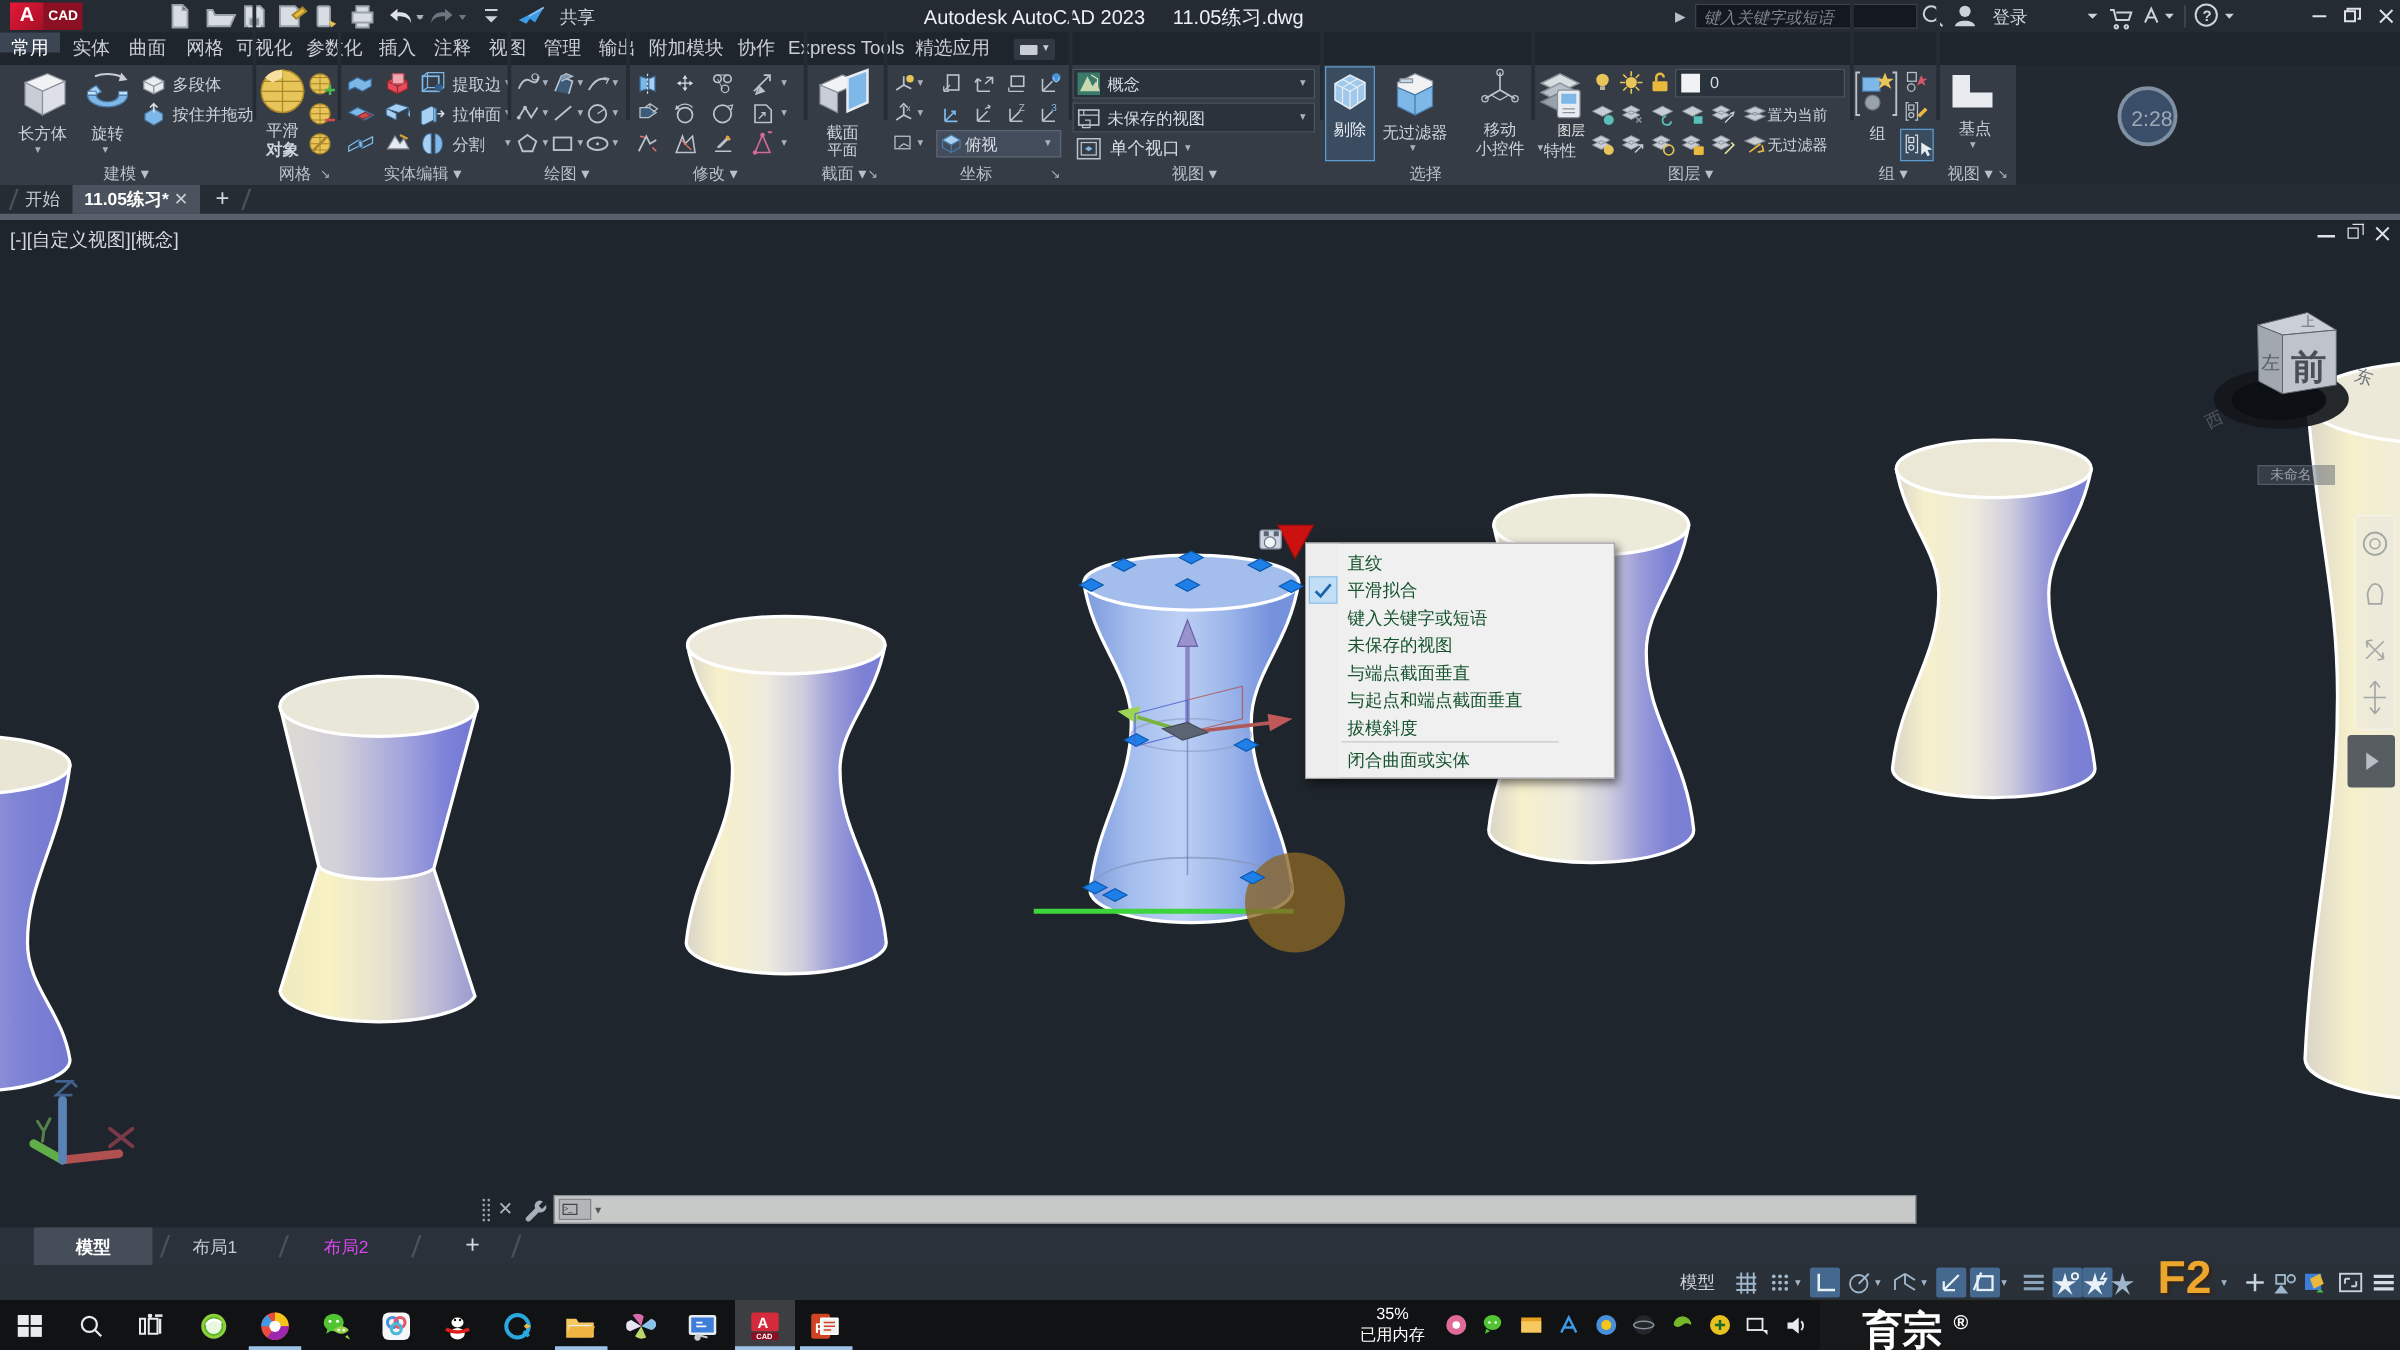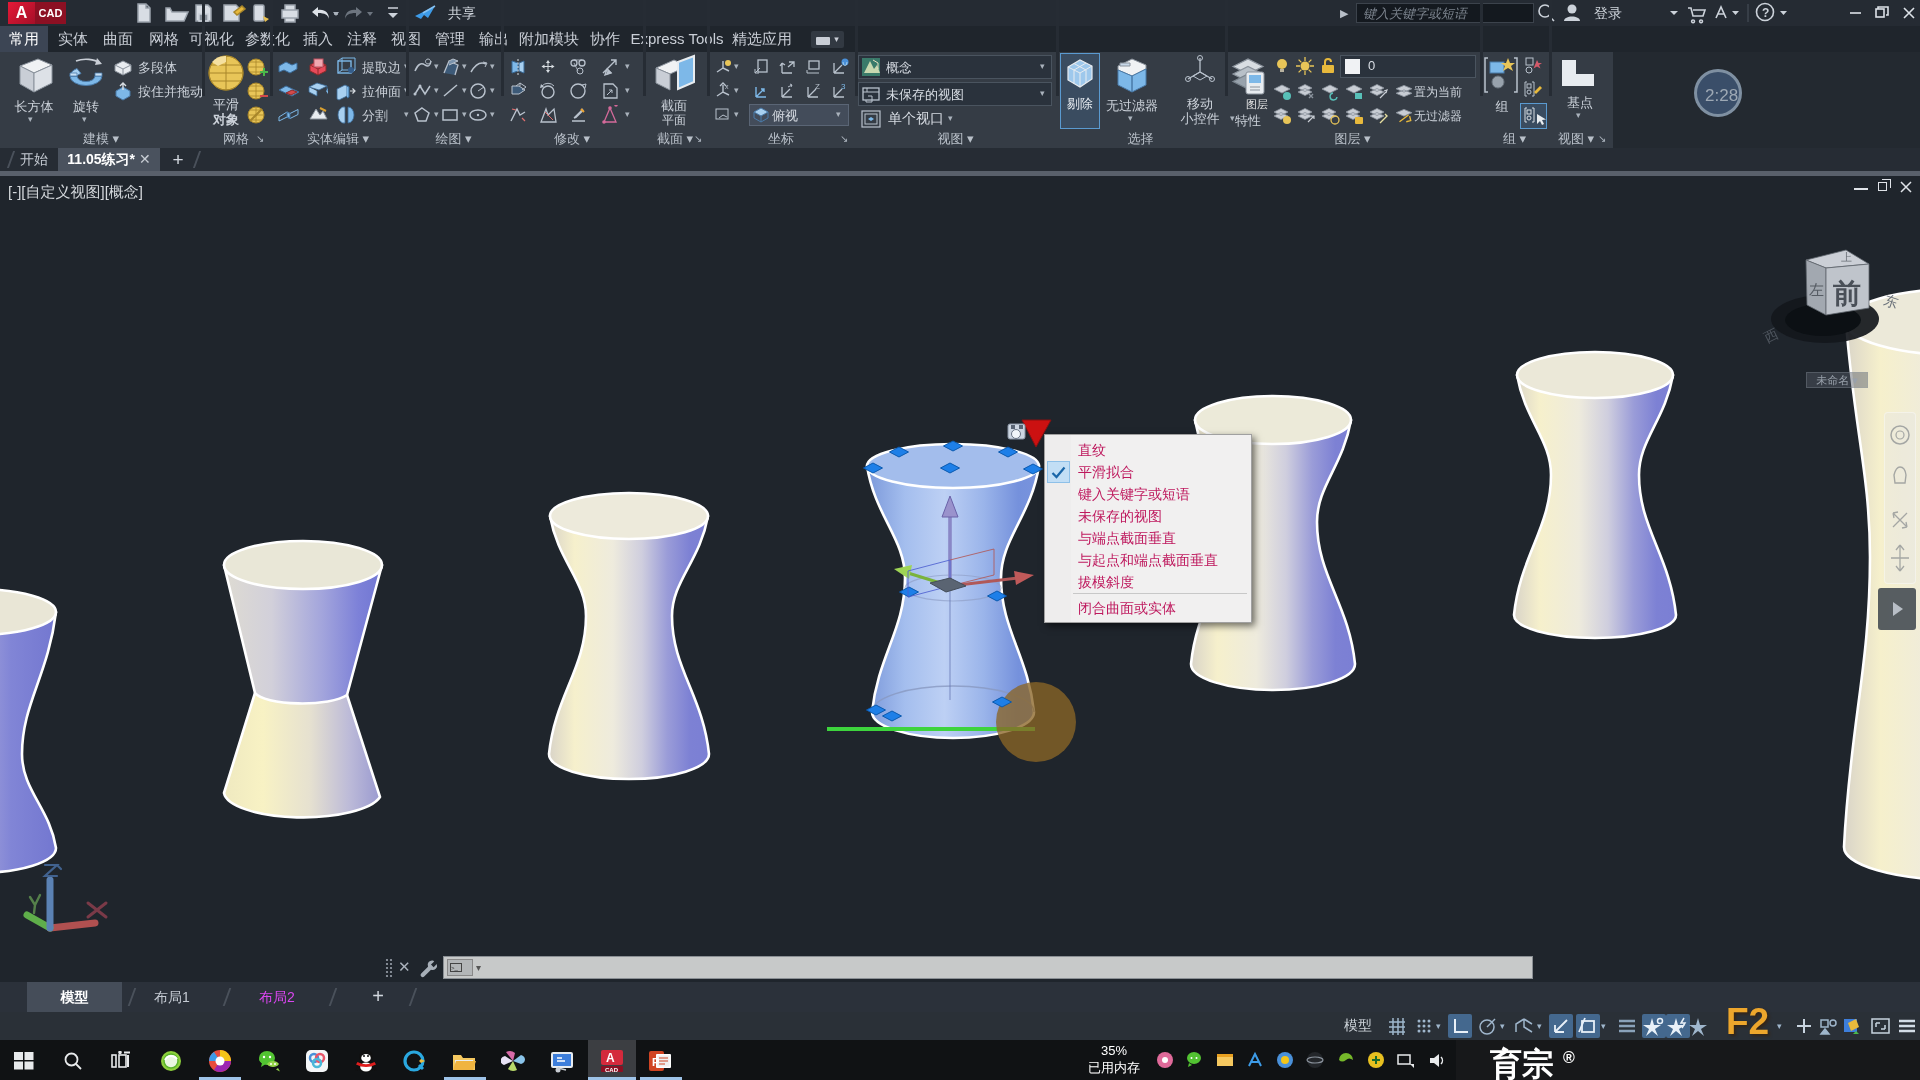--- a/index.html
+++ b/index.html
@@ -1,21 +1,21 @@
 <!DOCTYPE html>
 <html><head><meta charset="utf-8">
 <style>
 *{margin:0;padding:0;box-sizing:border-box}
 html,body{width:1920px;height:1080px;overflow:hidden;background:#000;font-family:"Liberation Sans",sans-serif}
 #app{position:absolute;left:0;top:0;width:1920px;height:1080px;background:#20262e}
 .abs{position:absolute}
 
 #titlebar{left:0;top:0;width:1920px;height:26px;background:#252b33;color:#dfe3e8;font-size:15px}
 #tabrow{left:0;top:26px;width:1920px;height:26px;background:#1f252c;color:#c9ced6;font-size:15px}
-.rtab{position:absolute;top:0;height:26px;line-height:26px;text-align:center}
+.rtab{position:absolute;top:0;height:16px;line-height:26px;text-align:center}
 #ribbon{left:0;top:52px;width:1613px;height:96px;background:#353c45}
 #ribbonrest{left:1613px;top:52px;width:307px;height:96px;background:#232930}
 .panelsep{position:absolute;top:0;width:3px;height:96px;background:#262c34}
 
 #filetabs{left:0;top:148px;width:1920px;height:23px;background:#262c34}
 #ftabline{left:0;top:171px;width:1920px;height:5px;background:#59606b}
 
 #viewport{left:0;top:176px;width:1920px;height:806px;background:#1f252c;overflow:hidden}
 
 #laytabs{left:0;top:982px;width:1920px;height:30px;background:#2b313a;color:#cdd2d9;font-size:14px}
@@ -42,20 +42,21 @@
         <path d="M 204 14 l 4 0 m -2 -2 l 0 0" stroke="#aab2bc"></path>
         <path d="M 203 12 l 6 0 l -3 4 Z" fill="#aab2bc" stroke="none"></path>
         <path d="M 232 12 l -6 -5 v 3 c -7 -1 -11 3 -11 9 c 1 -4 4 -6 11 -6 v 4 Z" fill="#6d757f" stroke="none"></path>
         <path d="M 237 12 l 6 0 l -3 4 Z" fill="#6d757f" stroke="none"></path>
         <path d="M 258 8 h 10" stroke="#ccd2da"></path>
         <path d="M 258 13 l 10 0 l -5 5 Z" fill="#ccd2da" stroke="none"></path>
         <path d="M 285 16 L 305 6 L 298 18 L 294 15 L 291 19 Z" fill="#3d9be8" stroke="none"></path>
         <path d="M 305 6 L 293 13" stroke="#86c2f2"></path>
       </svg>
       <div class="abs" style="left:448px;top:5px;color:#cfd5dc;font-size:14px">共享</div>
+      <div class="abs" style="left:611px;top:4px;width:560px;text-align:center;color:#eef1f5;font-size:16px">Autodesk AutoCAD 2023&nbsp;&nbsp;&nbsp;&nbsp;&nbsp;11.05练习.dwg</div>
       <div class="abs" style="left:1340px;top:7px;color:#b8bfc8;font-size:11px">▶</div>
       <div class="abs" style="left:1356px;top:3px;width:178px;height:20px;background:#14191f;border:1px solid #3c434c;color:#7c848e;font-size:13px;font-style:italic;line-height:19px;padding-left:6px">键入关键字或短语</div>
       <svg class="abs" style="left:1536px;top:0" width="260" height="26" viewBox="0 0 260 26" fill="none" stroke="#ccd2da" stroke-width="1.6">
         <circle cx="9" cy="11" r="6"></circle>
         <path d="M 13 16 l 5 5"></path>
         <circle cx="36" cy="9" r="4.5" fill="#ccd2da" stroke="none"></circle>
         <path d="M 28 21 c 0 -6 16 -6 16 0 Z" fill="#ccd2da" stroke="none"></path>
         <path d="M 134 11 l 8 0 l -4 4 Z" fill="#ccd2da" stroke="none"></path>
         <path d="M 152 8 h 3 l 2 8 h 10 l 2 -6 h -12 M 157 20 a 1.4 1.4 0 1 0 0.1 0 M 165 20 a 1.4 1.4 0 1 0 0.1 0" stroke="#ccd2da"></path>
         <path d="M 180 18 l 5 -11 l 5 11 m -8 -4 h 6" stroke="#ccd2da"></path>
@@ -675,21 +676,21 @@
 
 <div class="abs" style="left:8px;top:7px;color:#d4d8dc;font-size:15px">[-][自定义视图][概念]</div>
 
 <div class="abs" style="left:1854px;top:12px;width:14px;height:2px;background:#dfe3e8"></div>
       <div class="abs" style="left:1878px;top:6px;width:9px;height:9px;border:1.5px solid #dfe3e8"></div>
       <div class="abs" style="left:1882px;top:3px;width:9px;height:9px;border-top:1.5px solid #dfe3e8;border-right:1.5px solid #dfe3e8"></div>
       <svg class="abs" style="left:1900px;top:5px" width="12" height="12">
         <path d="M 1 1 L 11 11 M 11 1 L 1 11" stroke="#dfe3e8" stroke-width="1.5"></path>
       </svg>
 
-<div class="abs" style="left:1044px;top:258px;width:208px;height:189px;background:#f1f0f0;border:1px solid #a0a0a0;box-shadow:3px 3px 7px rgba(0,0,0,0.55);font-size:14px;color:#be185d">
+<div class="abs" style="left:1044px;top:258px;width:248px;height:189px;background:#f1f0f0;border:1px solid #a0a0a0;box-shadow:3px 3px 7px rgba(0,0,0,0.55);font-size:14px;color:#14532d">
 <div style="position:absolute;left:0;top:0;width:26px;height:187px;background:#eeeded"></div>
 <div class="mi" style="top:4px">直纹</div>
 <div style="position:absolute;left:2px;top:26px;width:23px;height:22px;background:#c2def5;border:1px solid #8ec0e8"></div>
 <svg style="position:absolute;left:6px;top:31px" width="15" height="13" viewBox="0 0 15 13">
           <path d="M1.5 7 L5.5 11 L13.5 1.5" stroke="#1a66a8" stroke-width="2.2" fill="none"></path>
         </svg>
 <div class="mi" style="top:26px">平滑拟合</div>
 <div class="mi" style="top:48px">键入关键字或短语</div>
 <div class="mi" style="top:70px">未保存的视图</div>
 <div class="mi" style="top:92px">与端点截面垂直</div>

